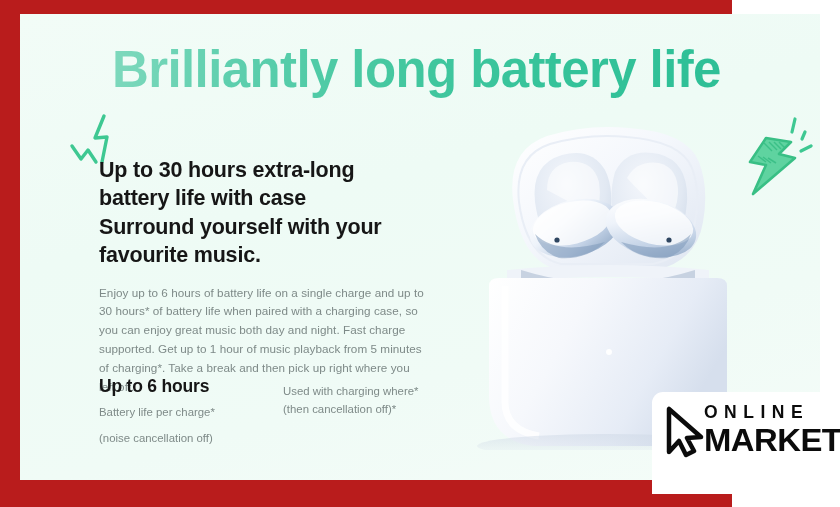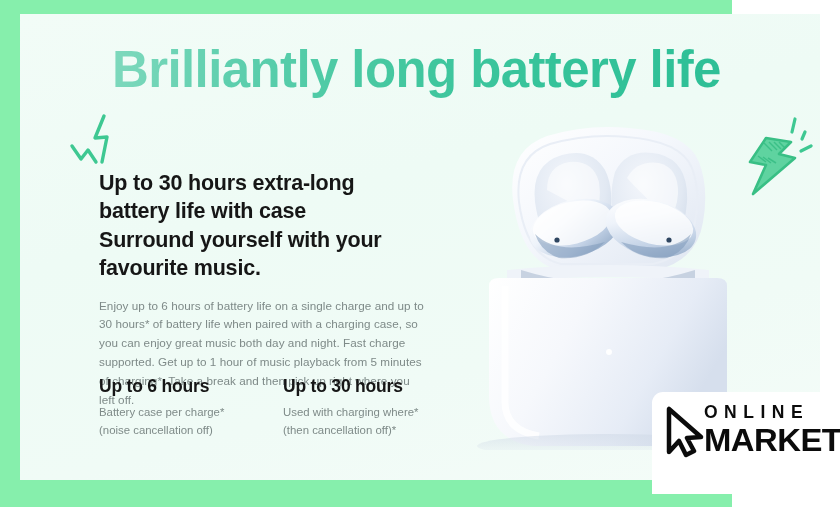--- a/index.html
+++ b/index.html
@@ -6,21 +6,21 @@
   html, body {
     width: 840px; height: 507px;
     background: #ffffff;
     font-family: "Liberation Sans", sans-serif;
     overflow: hidden;
   }
 
   #page {
     position: relative;
     width: 732px; height: 507px;
-    background: #86efac;
+    background: #b91c1c;
   }
 
   
   .banner {
     position: absolute;
     left: 20px; top: 14px;
     width: 800px; height: 466px;
     background: linear-gradient(165deg, #f2fcf7 0%, #eefbf5 38%, #f0fbf6 70%, #f4fcf8 100%);
     overflow: hidden;
   }
@@ -59,21 +59,21 @@
     font-size: 150px;
     font-weight: 700;
     letter-spacing: -4px;
     line-height: 1;
     color: #38cc94;
     white-space: nowrap;
     text-shadow: 0 6px 14px rgba(40,160,120,0.12);
   }
 
   
-  .copy { position: absolute; left: 79px; top: 155px; width: 330px; }
+  .copy { position: absolute; left: 79px; top: 142px; width: 330px; }
 
   .headline {
     font-size: 21.5px;
     font-weight: 700;
     line-height: 1.32;
     color: #161616;
     letter-spacing: -0.2px;
     white-space: pre-line;
   }
 
@@ -249,25 +249,24 @@
       <div class="headline">Up to 30 hours extra-long
 battery life with case
 Surround yourself with your
 favourite music.</div>
       <div class="paragraph">Enjoy up to 6 hours of battery life on a single charge and up to 30 hours* of battery life when paired with a charging case, so you can enjoy great music both day and night. Fast charge supported. Get up to 1 hour of music playback from 5 minutes of charging*. Take a break and then pick up right where you left off.</div>
     </div>
 
     <div class="stats">
       <div class="stat">
         <div class="stat-value">Up to 6 hours</div>
-        <div class="stat-line">Battery case per charge*</div>
-        <div class="stat-line" style="margin-top:0">(noise cancellation off)</div>
+        <div class="stat-line">Battery life per charge*</div>
+        <div class="stat-line" style="margin-top:8px">(noise cancellation off)</div>
       </div>
       <div class="stat">
-        <div class="stat-value">Up to 30 hours</div>
         <div class="stat-line">Used with charging where*</div>
         <div class="stat-line" style="margin-top:0">(then cancellation off)*</div>
       </div>
     </div>
 
   </div>
 
   <div class="logo">
     <svg class="logo-cursor" viewBox="0 0 42 52">
       <path d="M5 3 L5 46 L15 35 L22 49 L30 45 L23 32 L37 31 Z" fill="#ffffff" stroke="#0b0b0b" stroke-width="4.5" stroke-linejoin="round" stroke-linecap="round"></path>

